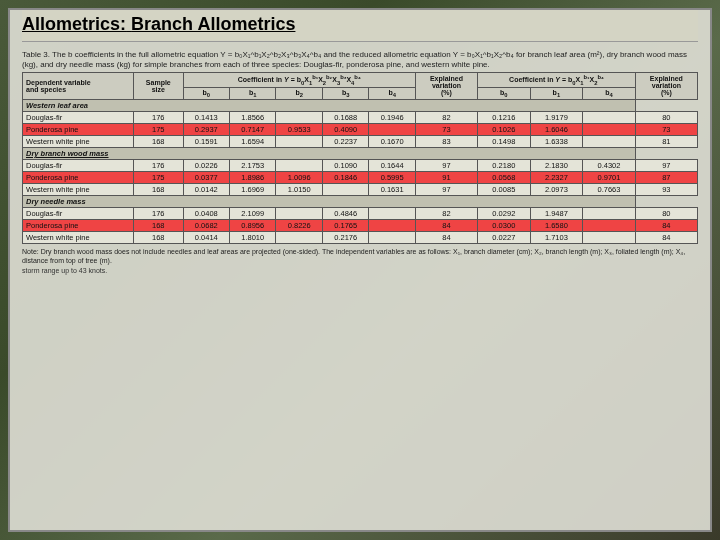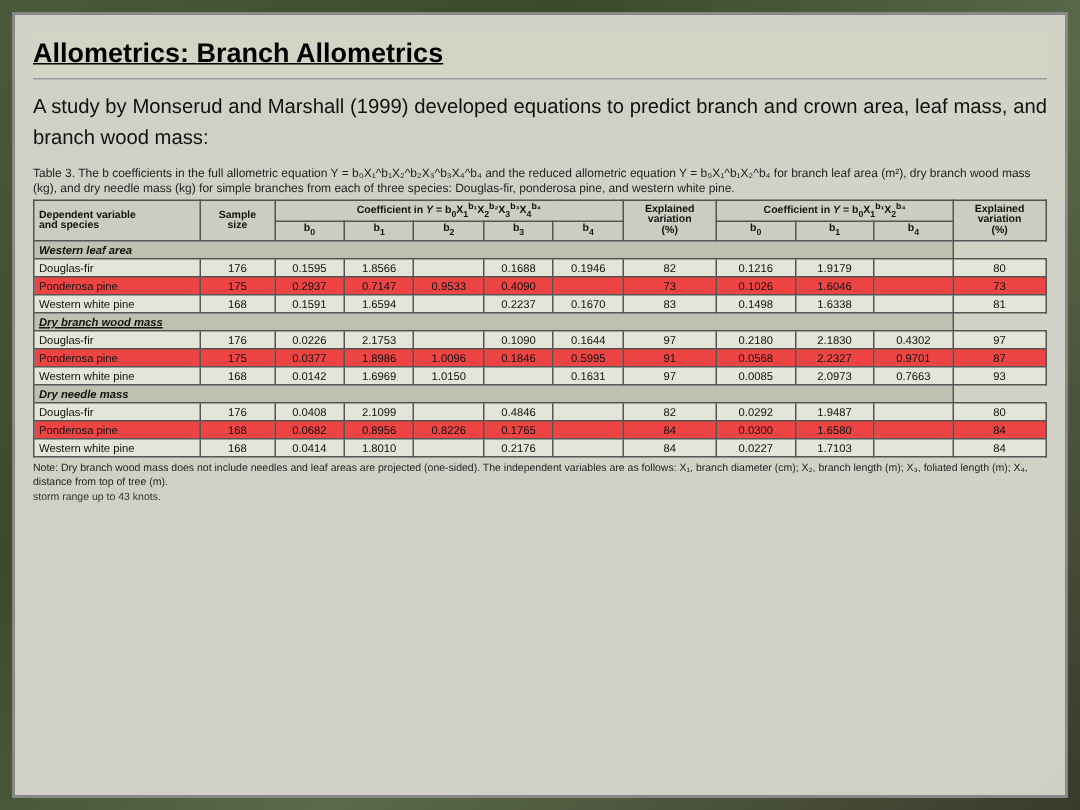--- a/index.html
+++ b/index.html
@@ -21,21 +21,21 @@
     }
     .content-panel {
       position: absolute;
       top: 8px;
       left: 8px;
       right: 8px;
       bottom: 8px;
       background: rgba(220, 220, 210, 0.92);
       border: 2px solid #888;
       z-index: 1;
-      padding: 11px 12px;
+      padding: 0 12px;
     }
     .title-bar {
       background: #d4d4c4;
       border-bottom: 1px solid #999;
       padding: 4px 0 6px 0;
       margin-bottom: 8px;
     }
     .title-text {
       font-size: 18px;
       font-weight: bold;
@@ -105,23 +105,20 @@
 
 <div class="content-panel">
 
   <div class="title-bar">
     <span class="title-text">
       <span>Allometrics:</span>
       <span> Branch Allometrics</span>
     </span>
   </div>
 
-  <div class="body-text">
-    <span>A  study  by  Monserud  and  Marshall  (1999)  developed equations to predict branch and crown area, leaf mass, and branch wood mass:</span>
-  </div>
 
   <div class="table-caption">Table 3. The b coefficients in the full allometric equation Y = b₀X₁^b₁X₂^b₂X₃^b₃X₄^b₄ and the reduced allometric equation Y = b₀X₁^b₁X₂^b₄ for branch leaf area (m²), dry branch wood mass (kg), and dry needle mass (kg) for simple branches from each of three species: Douglas-fir, ponderosa pine, and western white pine.</div>
 
   <table class="data-table">
     <thead>
       <tr>
         <th rowspan="2" style="text-align:left;">Dependent variable<br>and species</th>
         <th rowspan="2">Sample<br>size</th>
         <th colspan="5">Coefficient in <span style="font-style:italic;">Y</span> = b<sub>0</sub>X<sub>1</sub><sup>b₁</sup>X<sub>2</sub><sup>b₂</sup>X<sub>3</sub><sup>b₃</sup>X<sub>4</sub><sup>b₄</sup></th>
         <th rowspan="2">Explained<br>variation<br>(%)</th>
@@ -139,21 +136,21 @@
         <th>b<sub>4</sub></th>
       </tr>
     </thead>
     <tbody id="table-body">
     <tr class="section-header">
           <td colspan="11" style="font-weight: bold; font-style: italic;">Western leaf area</td>
         </tr>
         <tr class="highlighted2">
           <td class="left-align">Douglas-fir</td>
           <td>176</td>
-          <td>0.1595</td>
+          <td>0.1413</td>
           <td>1.8566</td>
           <td></td>
           <td>0.1688</td>
           <td>0.1946</td>
           <td>82</td>
           <td>0.1216</td>
           <td>1.9179</td>
           <td></td>
           <td>80</td>
         </tr>

